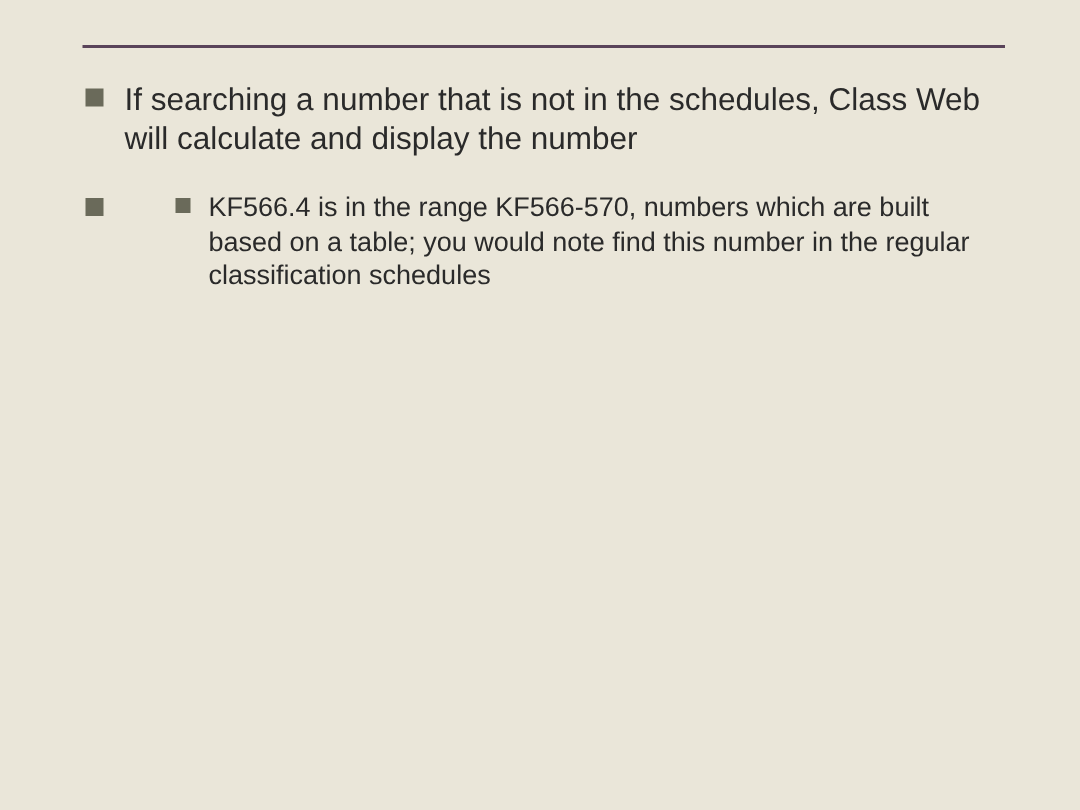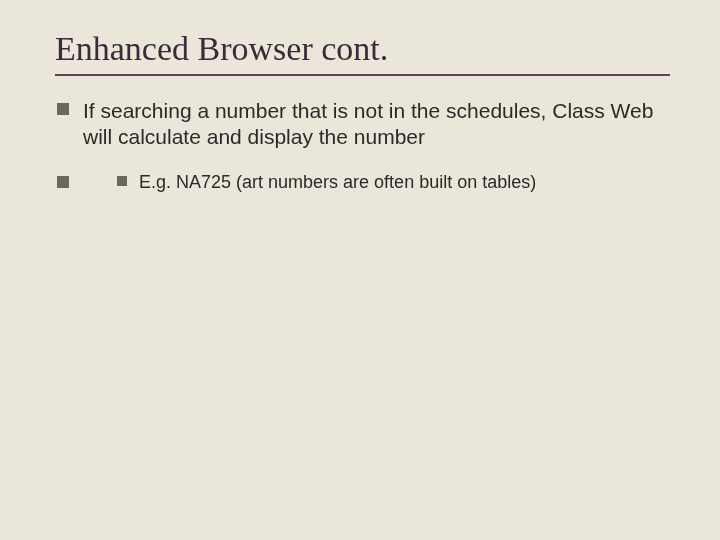--- a/index.html
+++ b/index.html
@@ -71,27 +71,26 @@
     top: 5px;
     width: 10px;
     height: 10px;
     background: #6a6a5a;
   }
 </style>
 </head>
 <body>
 
 <div class="slide">
-  <h1 class="title">Enhanced Browser cont.</h1>
   <hr class="rule">
   <ul class="level1">
     <li>
       <span> If searching a number that is not in the schedules, Class Web will calculate and display the number</span>
     </li>
     <li>
       <ul class="level2">
         <li>
-          <span>E.g. NA725 (art numbers are often built on tables)</span>
+          <span>KF566.4 is in the range KF566-570, numbers which are built based on a table; you would note find this number in the regular classification schedules</span>
         </li>
       </ul>
     </li>
   </ul>
 </div>
 
 </body></html>

